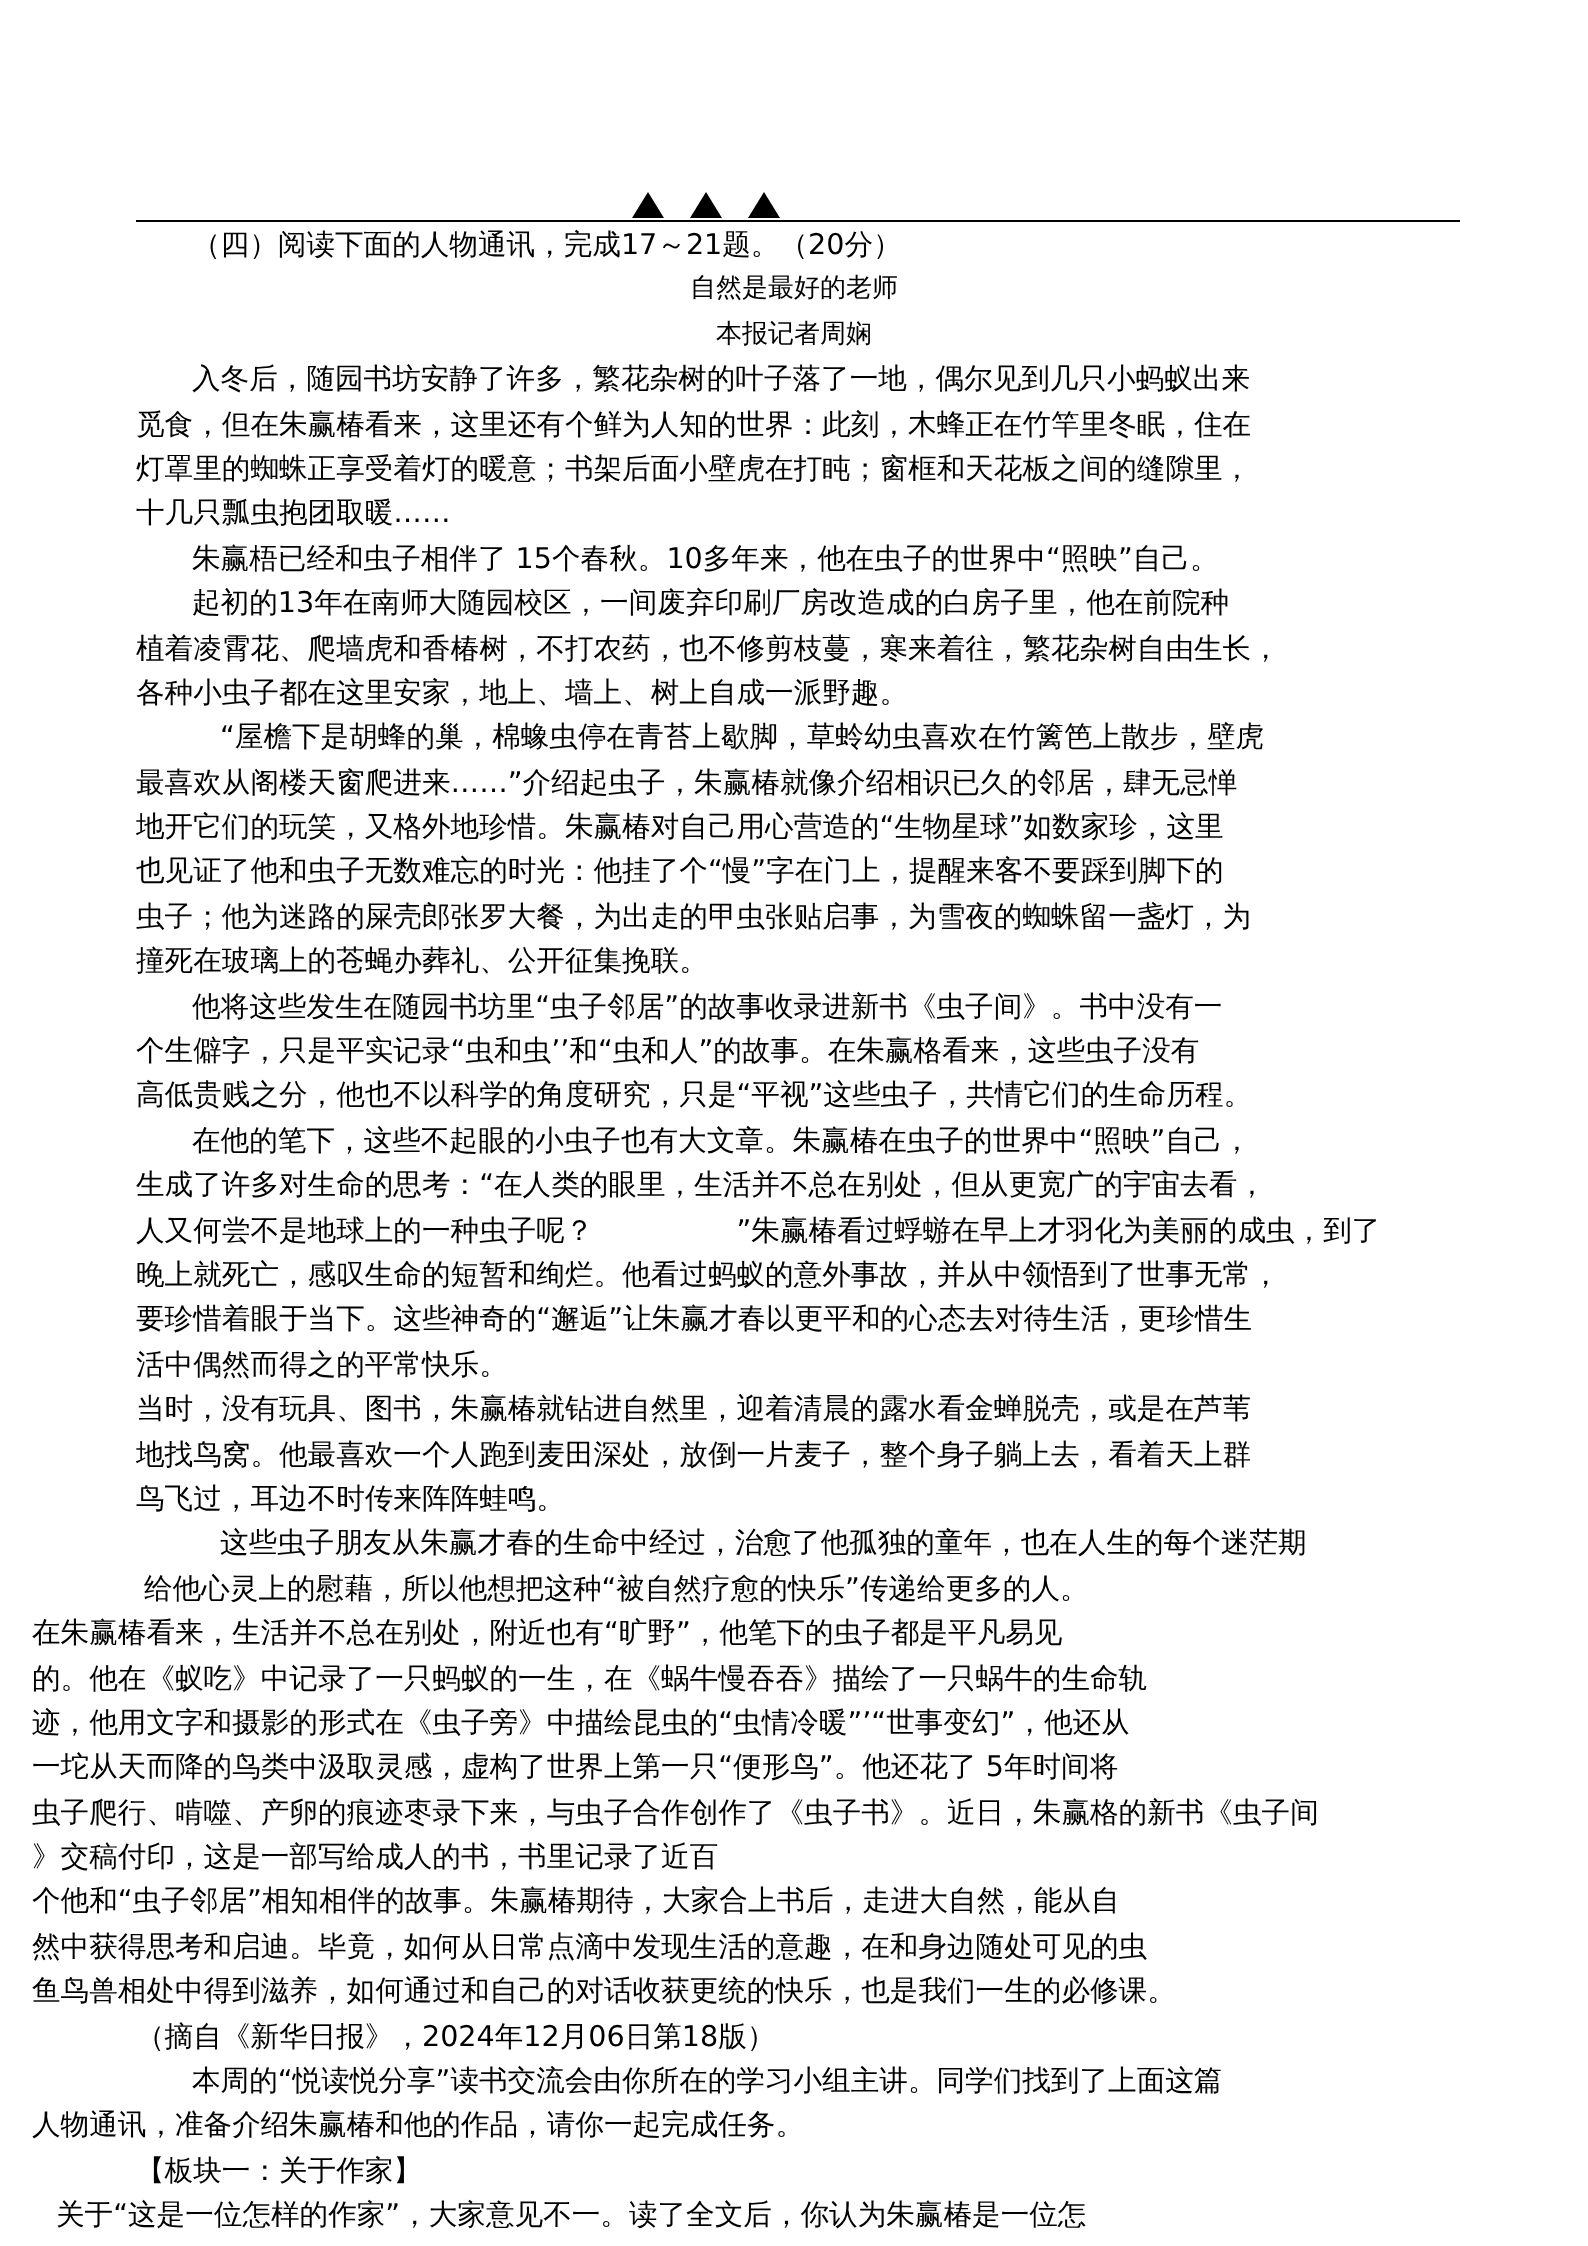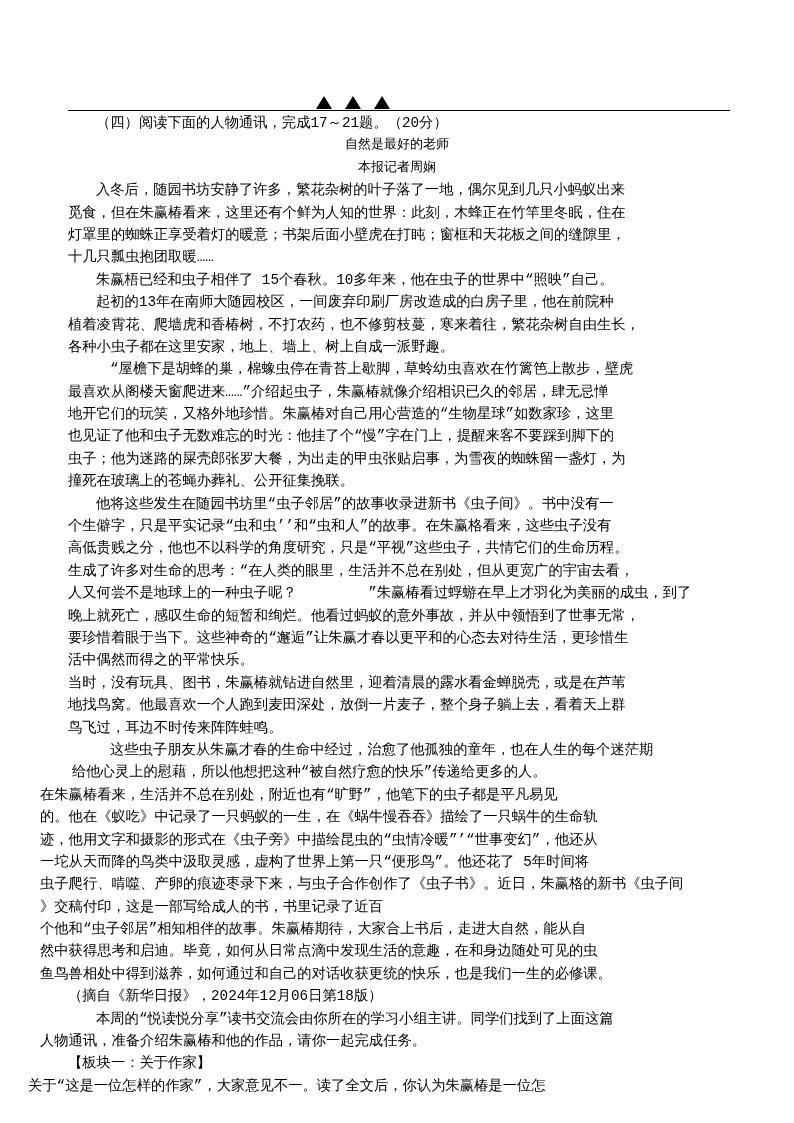--- a/index.html
+++ b/index.html
@@ -12,21 +12,20 @@
     height: 1123px;
     position: relative;
     font-family: "DejaVu Sans", "Liberation Sans", sans-serif;
     color: #000000;
     overflow: hidden;
   }
   .page {
     position: absolute;
     inset: 0;
     background: #ffffff;
-    font-family: Liberation Mono, monospace;
   }
 
   
   .ornament {
     position: absolute;
     left: 0;
     top: 96px;
     width: 794px;
     height: 16px;
   }
@@ -64,21 +63,21 @@
   .line {
     font-size: 14.3px;
     line-height: 22.4px;
     white-space: pre;
     letter-spacing: 0px;
     height: 22.4px;
     color: #000;
   }
 
   
-  .m-left    { padding-left: 40px; }   
+  .m-left    { padding-left: 16px; }   
   .m-body    { padding-left: 68px; }   
   .m-indent  { padding-left: 96px; }   
   .m-indent3 { padding-left: 110px; }
 
   .title-line {
     font-size: 13px;
     line-height: 22.4px;
     height: 22.4px;
     text-align: center;
     white-space: pre;
@@ -125,20 +124,21 @@
         <div class="line m-body">各种小虫子都在这里安家，地上、墙上、树上自成一派野趣。</div>
         <div class="line m-indent3">“屋檐下是胡蜂的巢，棉蟓虫停在青苔上歇脚，草蛉幼虫喜欢在竹篱笆上散步，壁虎</div>
         <div class="line m-body">最喜欢从阁楼天窗爬进来……”介绍起虫子，朱赢椿就像介绍相识已久的邻居，肆无忌惮</div>
         <div class="line m-body">地开它们的玩笑，又格外地珍惜。朱赢椿对自己用心营造的“生物星球”如数家珍，这里</div>
         <div class="line m-body">也见证了他和虫子无数难忘的时光：他挂了个“慢”字在门上，提醒来客不要踩到脚下的</div>
         <div class="line m-body">虫子；他为迷路的屎壳郎张罗大餐，为出走的甲虫张贴启事，为雪夜的蜘蛛留一盏灯，为</div>
         <div class="line m-body">撞死在玻璃上的苍蝇办葬礼、公开征集挽联。</div>
         <div class="line m-indent">他将这些发生在随园书坊里“虫子邻居”的故事收录进新书《虫子间》。书中没有一</div>
         <div class="line m-body">个生僻字，只是平实记录“虫和虫’’和“虫和人”的故事。在朱赢格看来，这些虫子没有</div>
         <div class="line m-body">高低贵贱之分，他也不以科学的角度研究，只是“平视”这些虫子，共情它们的生命历程。</div>
+        <div class="line m-indent">在他的笔下，这些不起眼的小虫子也有大文章。朱赢椿在虫子的世界中“照映”自己，</div>
         <div class="line m-body">生成了许多对生命的思考：“在人类的眼里，生活并不总在别处，但从更宽广的宇宙去看，</div>
         <div class="line m-body">人又何尝不是地球上的一种虫子呢？　　　　　”朱赢椿看过蜉蝣在早上才羽化为美丽的成虫，到了</div>
         <div class="line m-body">晚上就死亡，感叹生命的短暂和绚烂。他看过蚂蚁的意外事故，并从中领悟到了世事无常，</div>
         <div class="line m-body">要珍惜着眼于当下。这些神奇的“邂逅”让朱赢才春以更平和的心态去对待生活，更珍惜生</div>
         <div class="line m-body">活中偶然而得之的平常快乐。</div>
         <div class="line m-body">当时，没有玩具、图书，朱赢椿就钻进自然里，迎着清晨的露水看金蝉脱壳，或是在芦苇</div>
         <div class="line m-body">地找鸟窝。他最喜欢一个人跑到麦田深处，放倒一片麦子，整个身子躺上去，看着天上群</div>
         <div class="line m-body">鸟飞过，耳边不时传来阵阵蛙鸣。</div>
         <div class="line m-indent3">这些虫子朋友从朱赢才春的生命中经过，治愈了他孤独的童年，也在人生的每个迷茫期</div>
         <div class="line m-body" style="padding-left: 72px;">给他心灵上的慰藉，所以他想把这种“被自然疗愈的快乐”传递给更多的人。</div>

